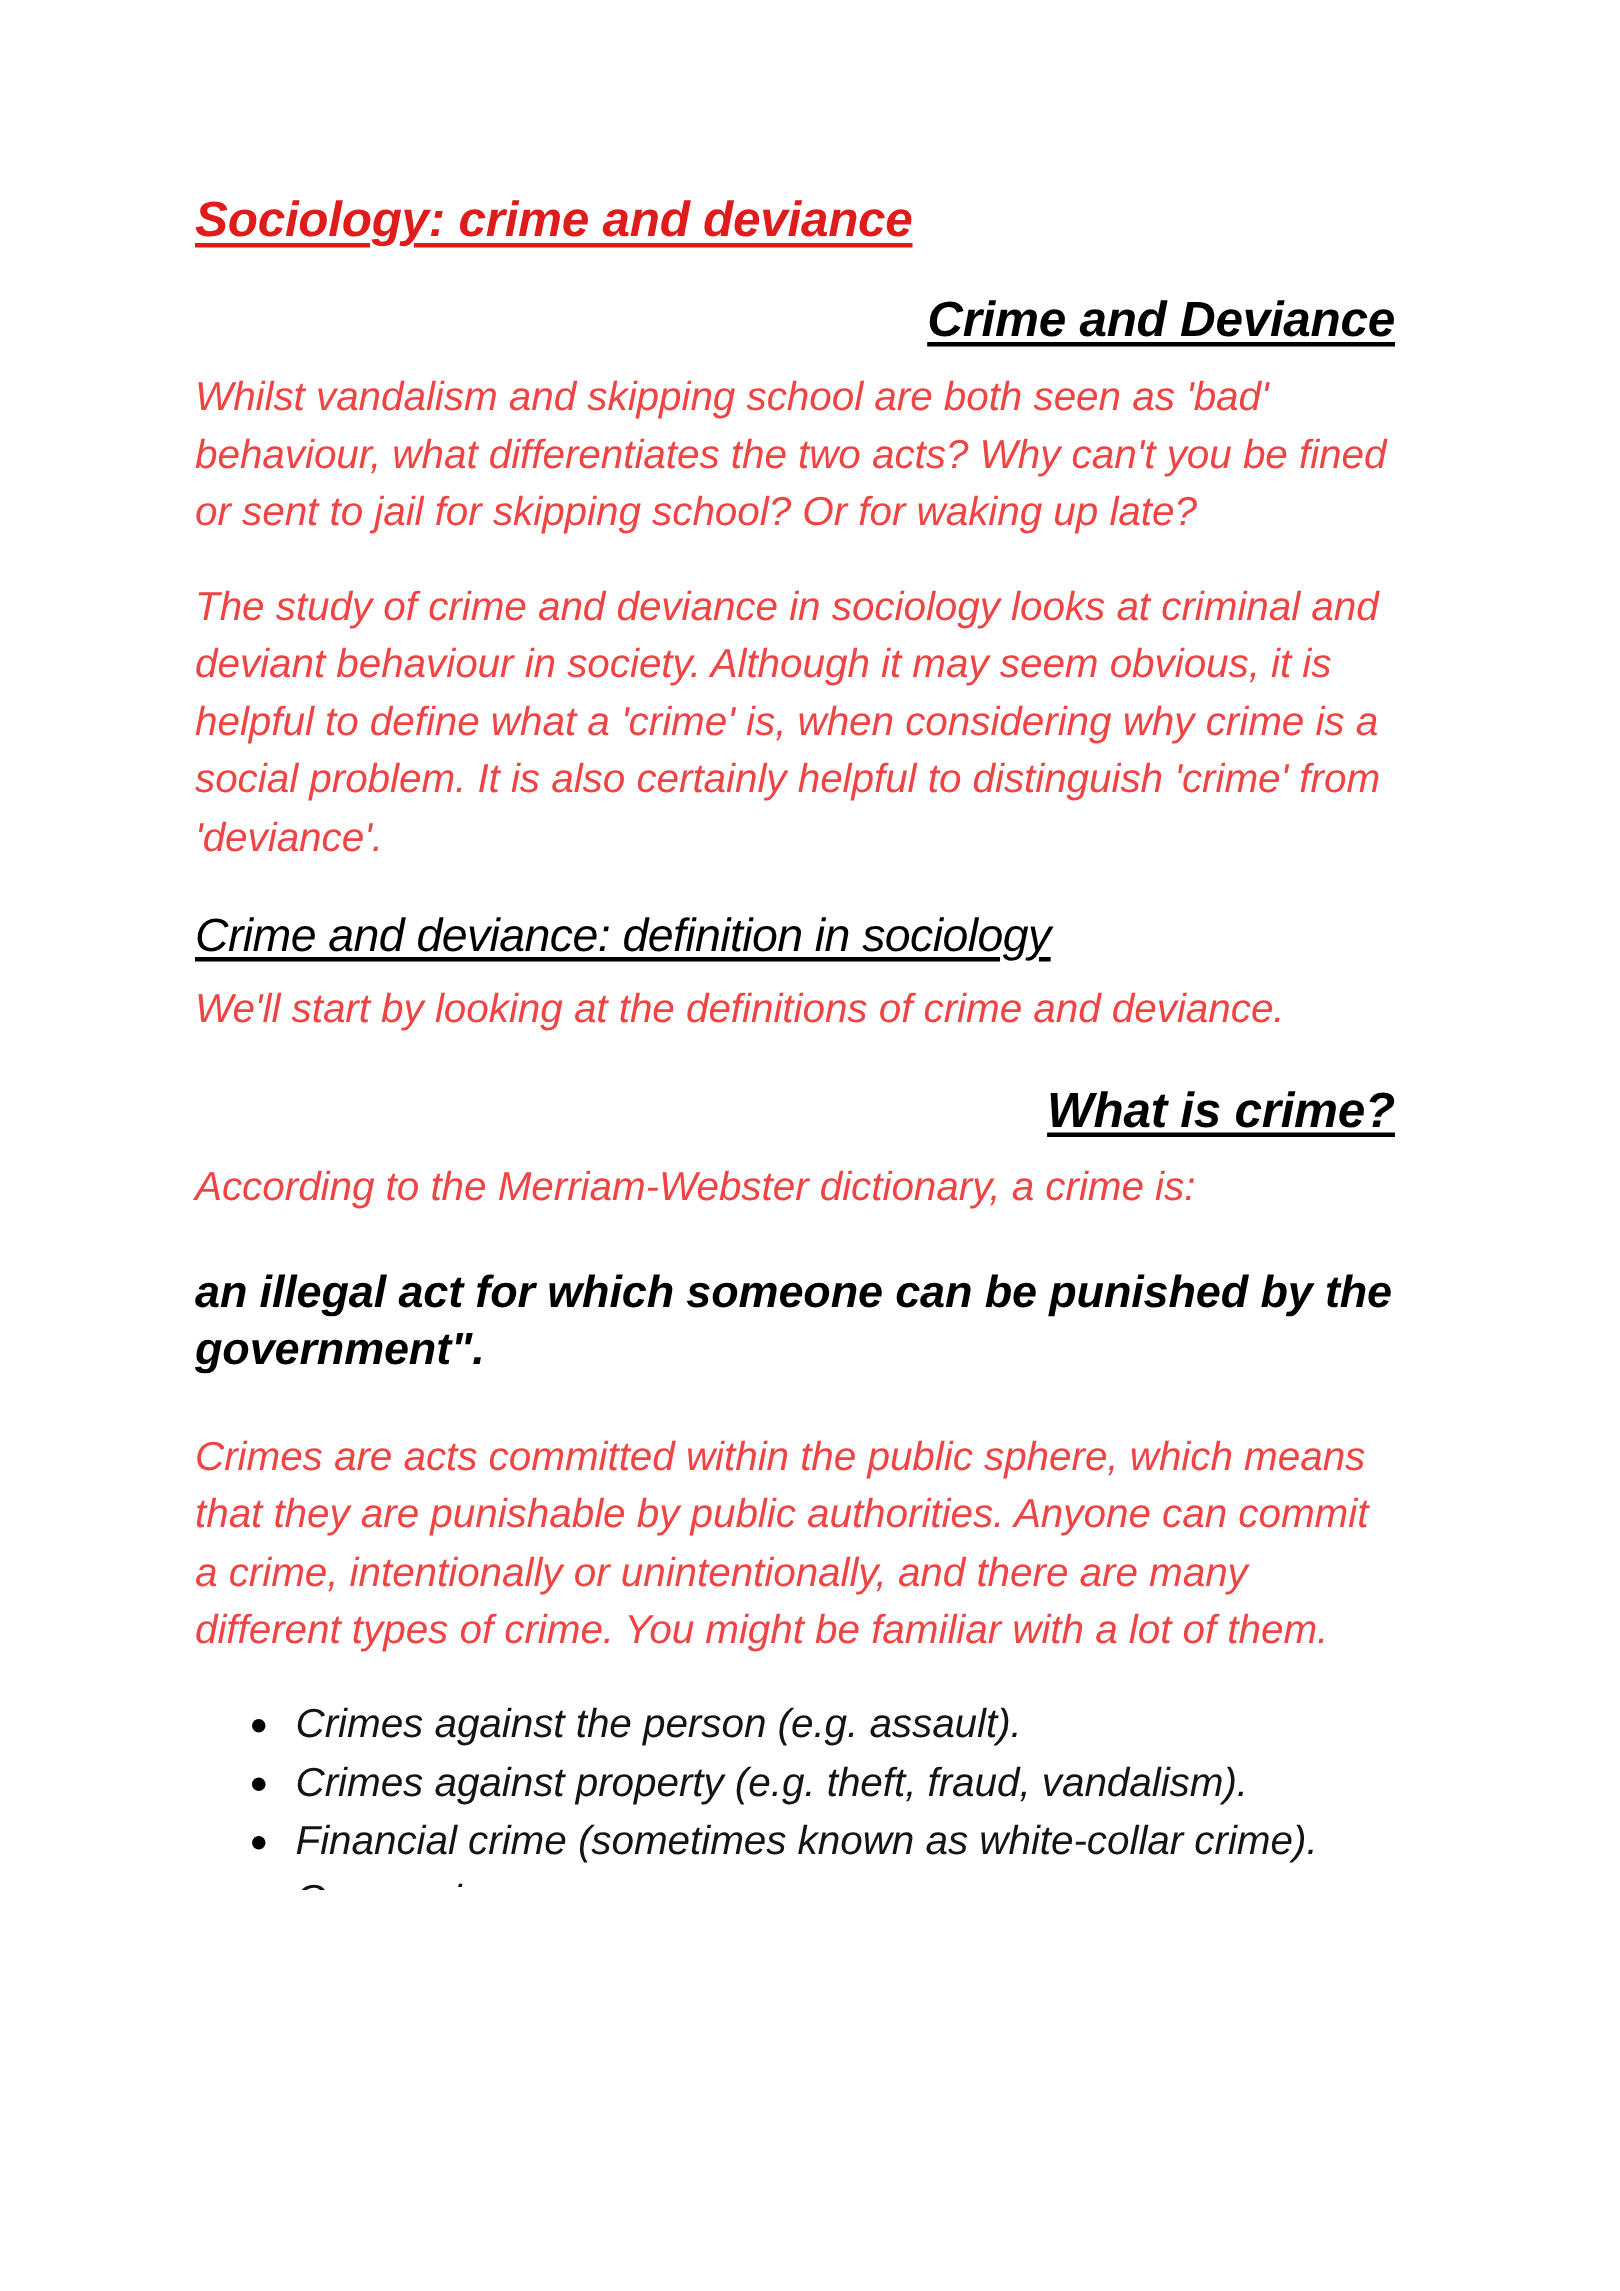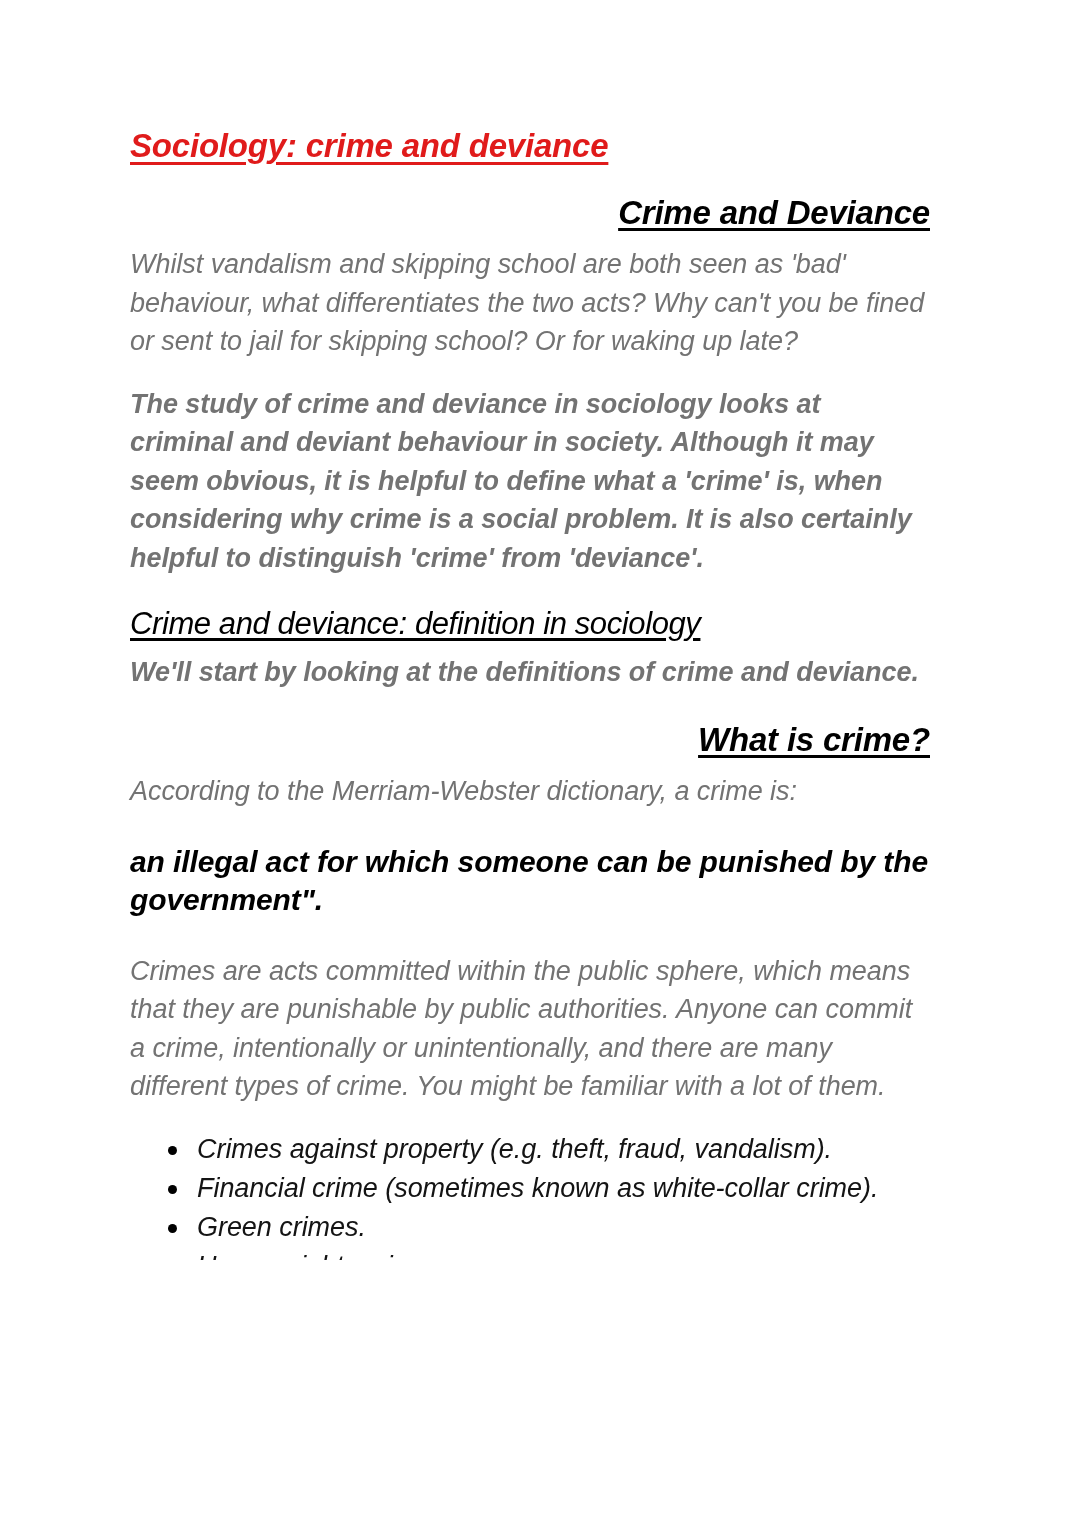--- a/index.html
+++ b/index.html
@@ -66,24 +66,24 @@
     margin: 0 0 12px 0;
   }
 
   p.body {
     font-size: 27px;
     font-style: italic;
     font-weight: normal;
     line-height: 38.5px;
     letter-spacing: -0.05px;
     margin: 0 0 24px 0;
-    color: #737373;
+    color: #ef4444;
   }
 
-  p.body.last { margin-bottom: 30px; font-weight: bold; }
+  p.body.last { margin-bottom: 30px; }
 
   p.quote {
     font-size: 30px;
     font-style: italic;
     font-weight: bold;
     line-height: 38.5px;
     letter-spacing: -0.1px;
     margin: 0 0 24px 0;
     color: #000000;
   }
@@ -138,20 +138,24 @@
 
   <p class="quote">an illegal act for which someone can be punished by the government".</p>
 
   <div class="spacer-md"></div>
 
   <p class="body">Crimes are acts committed within the public sphere, which means that they are punishable by public authorities. Anyone can commit a crime, intentionally or unintentionally, and there are many different types of crime. You might be familiar with a lot of them.</p>
 
   <ul class="bullets">
     <li>
       <span class="dot"></span>
+      <span>Crimes against the person (e.g. assault).</span>
+    </li>
+    <li>
+      <span class="dot"></span>
       <span>Crimes against property (e.g. theft, fraud, vandalism).</span>
     </li>
     <li>
       <span class="dot"></span>
       <span>Financial crime (sometimes known as white-collar crime).</span>
     </li>
     <li>
       <span class="dot"></span>
       <span>Green crimes.</span>
     </li>

